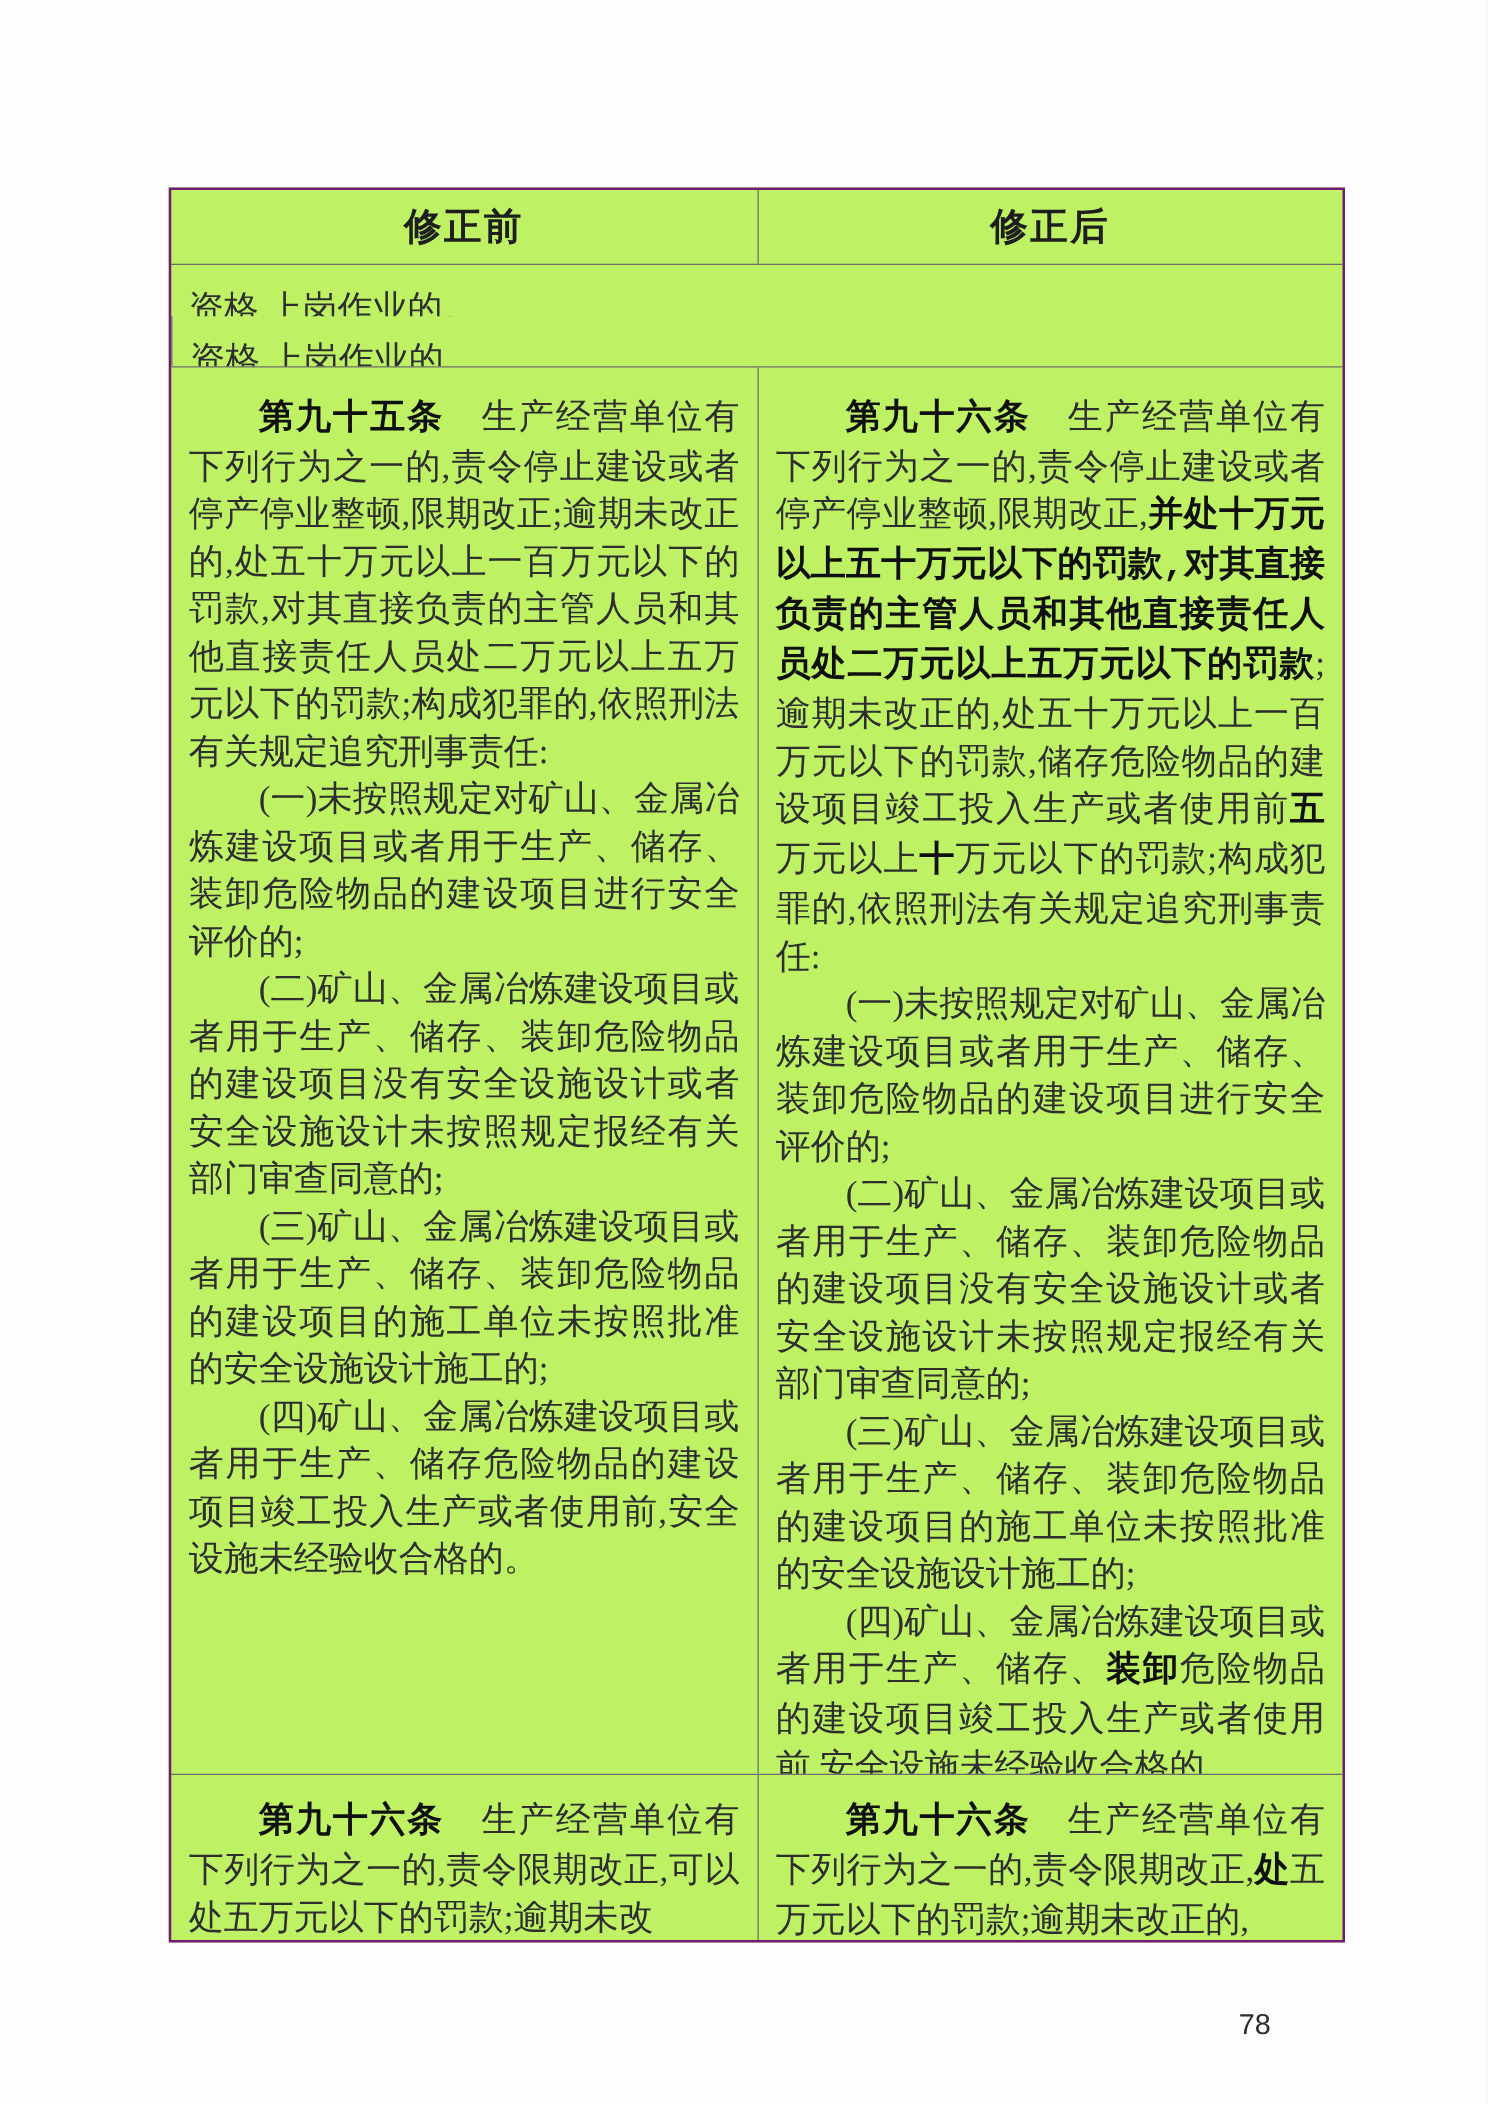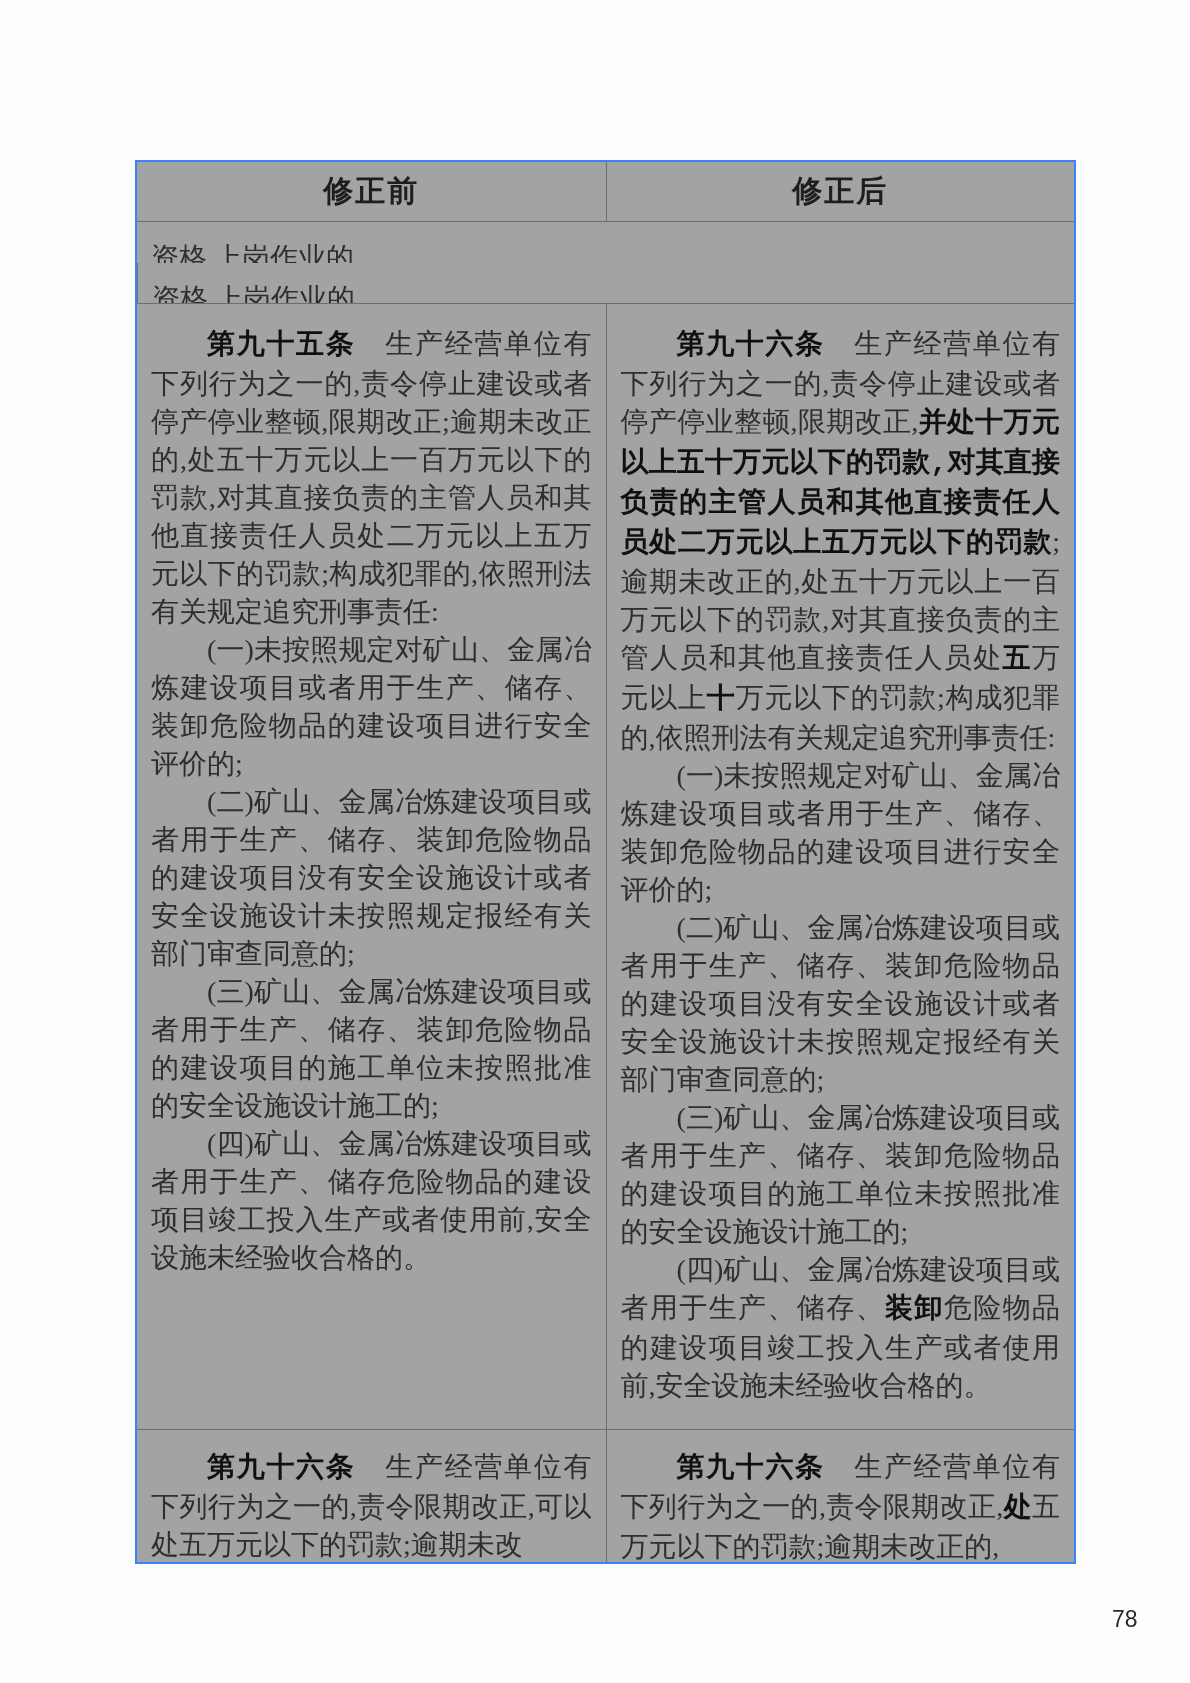--- a/index.html
+++ b/index.html
@@ -11,26 +11,26 @@
     position: relative;
     width: 1190px;
     height: 1683px;
     background: #fdfdfd;
     font-family: "Liberation Serif", "DejaVu Serif", serif;
     overflow: hidden;
   }
   .cmp-table {
     position: absolute;
     left: 135px;
-    top: 160px;
+    top: 150px;
     width: 941px;
     height: 1404px;
     box-sizing: border-box;
-    border: 2px solid #3b82f6;
-    background: #a3a3a3;
+    border: 2px solid #701a75;
+    background: #bef264;
   }
   .t-row {
     display: flex;
     box-sizing: border-box;
   }
   .t-row + .t-row {
     border-top: 1px solid #6e6e6e;
   }
   .t-cell {
     width: 50%;
@@ -73,21 +73,21 @@
     word-break: break-all;
   }
   .t-cell p.noindent { text-indent: 0; }
   .b {
     font-family: Liberation Mono, monospace;
     font-weight: 700;
     color: #101010;
   }
   .page-number {
     position: absolute;
-    left: 1112px;
+    left: 991px;
     top: 1606px;
     font-family: "Liberation Sans", "DejaVu Sans", sans-serif;
     font-size: 23px;
     color: #2b2b2b;
   }
 </style>
 </head>
 <body>
 
 <div class="page">
@@ -114,21 +114,21 @@
 
     <div class="t-row row-main">
       <div class="t-cell">
           <p><span class="b">第九十五条</span><span>　生产经营单位有下列行为之一的,责令停止建设或者停产停业整顿,限期改正;逾期未改正的,处五十万元以上一百万元以下的罚款,对其直接负责的主管人员和其他直接责任人员处二万元以上五万元以下的罚款;构成犯罪的,依照刑法有关规定追究刑事责任:</span></p>
           <p><span>(一)未按照规定对矿山、金属冶炼建设项目或者用于生产、储存、装卸危险物品的建设项目进行安全评价的;</span></p>
           <p><span>(二)矿山、金属冶炼建设项目或者用于生产、储存、装卸危险物品的建设项目没有安全设施设计或者安全设施设计未按照规定报经有关部门审查同意的;</span></p>
           <p><span>(三)矿山、金属冶炼建设项目或者用于生产、储存、装卸危险物品的建设项目的施工单位未按照批准的安全设施设计施工的;</span></p>
           <p><span>(四)矿山、金属冶炼建设项目或者用于生产、储存危险物品的建设项目竣工投入生产或者使用前,安全设施未经验收合格的。</span></p>
         </div>
       <div class="t-cell">
-          <p><span class="b">第九十六条</span><span>　生产经营单位有下列行为之一的,责令停止建设或者停产停业整顿,限期改正,</span><span class="b">并处十万元以上五十万元以下的罚款,对其直接负责的主管人员和其他直接责任人员处二万元以上五万元以下的罚款</span><span>;逾期未改正的,处五十万元以上一百万元以下的罚款,对其直接负责的主管人员和其他直接责任人员处</span><span class="b">五</span><span>万元以上</span><span class="b">十</span><span>万元以下的罚款;构成犯罪的,依照刑法有关规定追究刑事责任:</span></p>
+          <p><span class="b">第九十六条</span><span>　生产经营单位有下列行为之一的,责令停止建设或者停产停业整顿,限期改正,</span><span class="b">并处十万元以上五十万元以下的罚款,对其直接负责的主管人员和其他直接责任人员处二万元以上五万元以下的罚款</span><span>;逾期未改正的,处五十万元以上一百万元以下的罚款,储存危险物品的建设项目竣工投入生产或者使用前</span><span class="b">五</span><span>万元以上</span><span class="b">十</span><span>万元以下的罚款;构成犯罪的,依照刑法有关规定追究刑事责任:</span></p>
           <p><span>(一)未按照规定对矿山、金属冶炼建设项目或者用于生产、储存、装卸危险物品的建设项目进行安全评价的;</span></p>
           <p><span>(二)矿山、金属冶炼建设项目或者用于生产、储存、装卸危险物品的建设项目没有安全设施设计或者安全设施设计未按照规定报经有关部门审查同意的;</span></p>
           <p><span>(三)矿山、金属冶炼建设项目或者用于生产、储存、装卸危险物品的建设项目的施工单位未按照批准的安全设施设计施工的;</span></p>
           <p><span>(四)矿山、金属冶炼建设项目或者用于生产、储存、</span><span class="b">装卸</span><span>危险物品的建设项目竣工投入生产或者使用前,安全设施未经验收合格的。</span></p>
         </div>
     </div>
 
     <div class="t-row row-last">
       <div class="t-cell">
           <p><span class="b">第九十六条</span><span>　生产经营单位有下列行为之一的,责令限期改正,可以处五万元以下的罚款;逾期未改</span></p>

